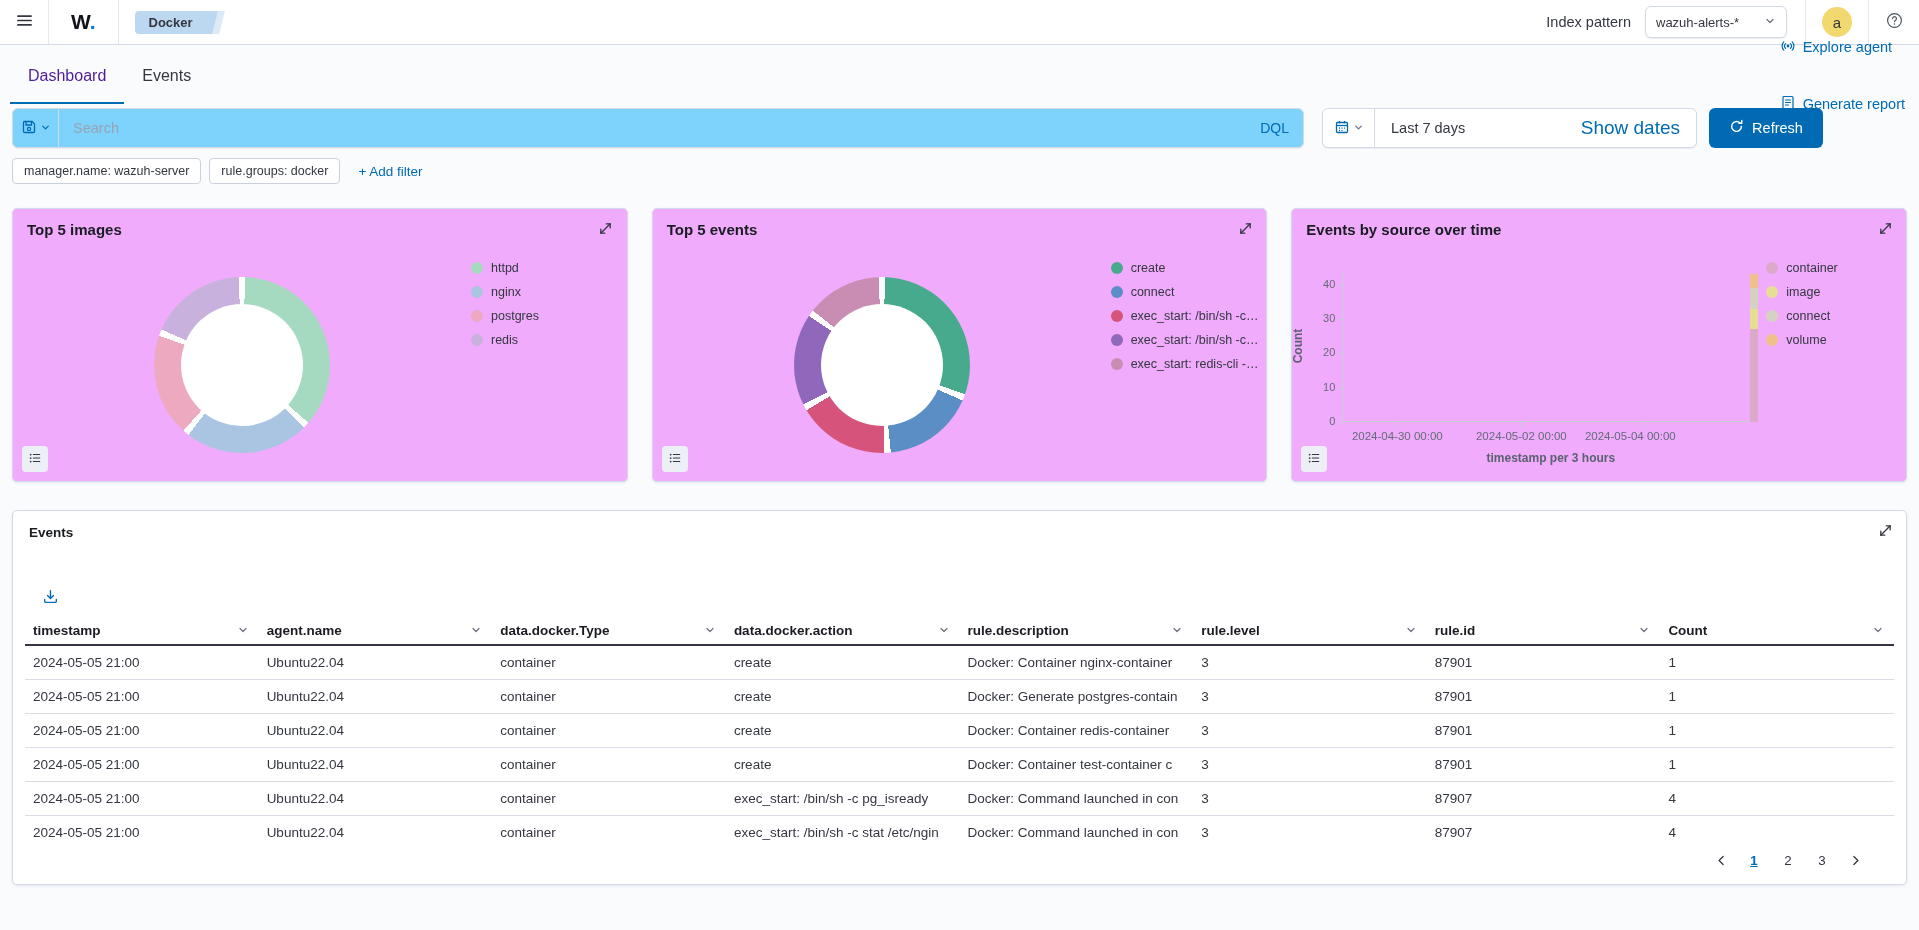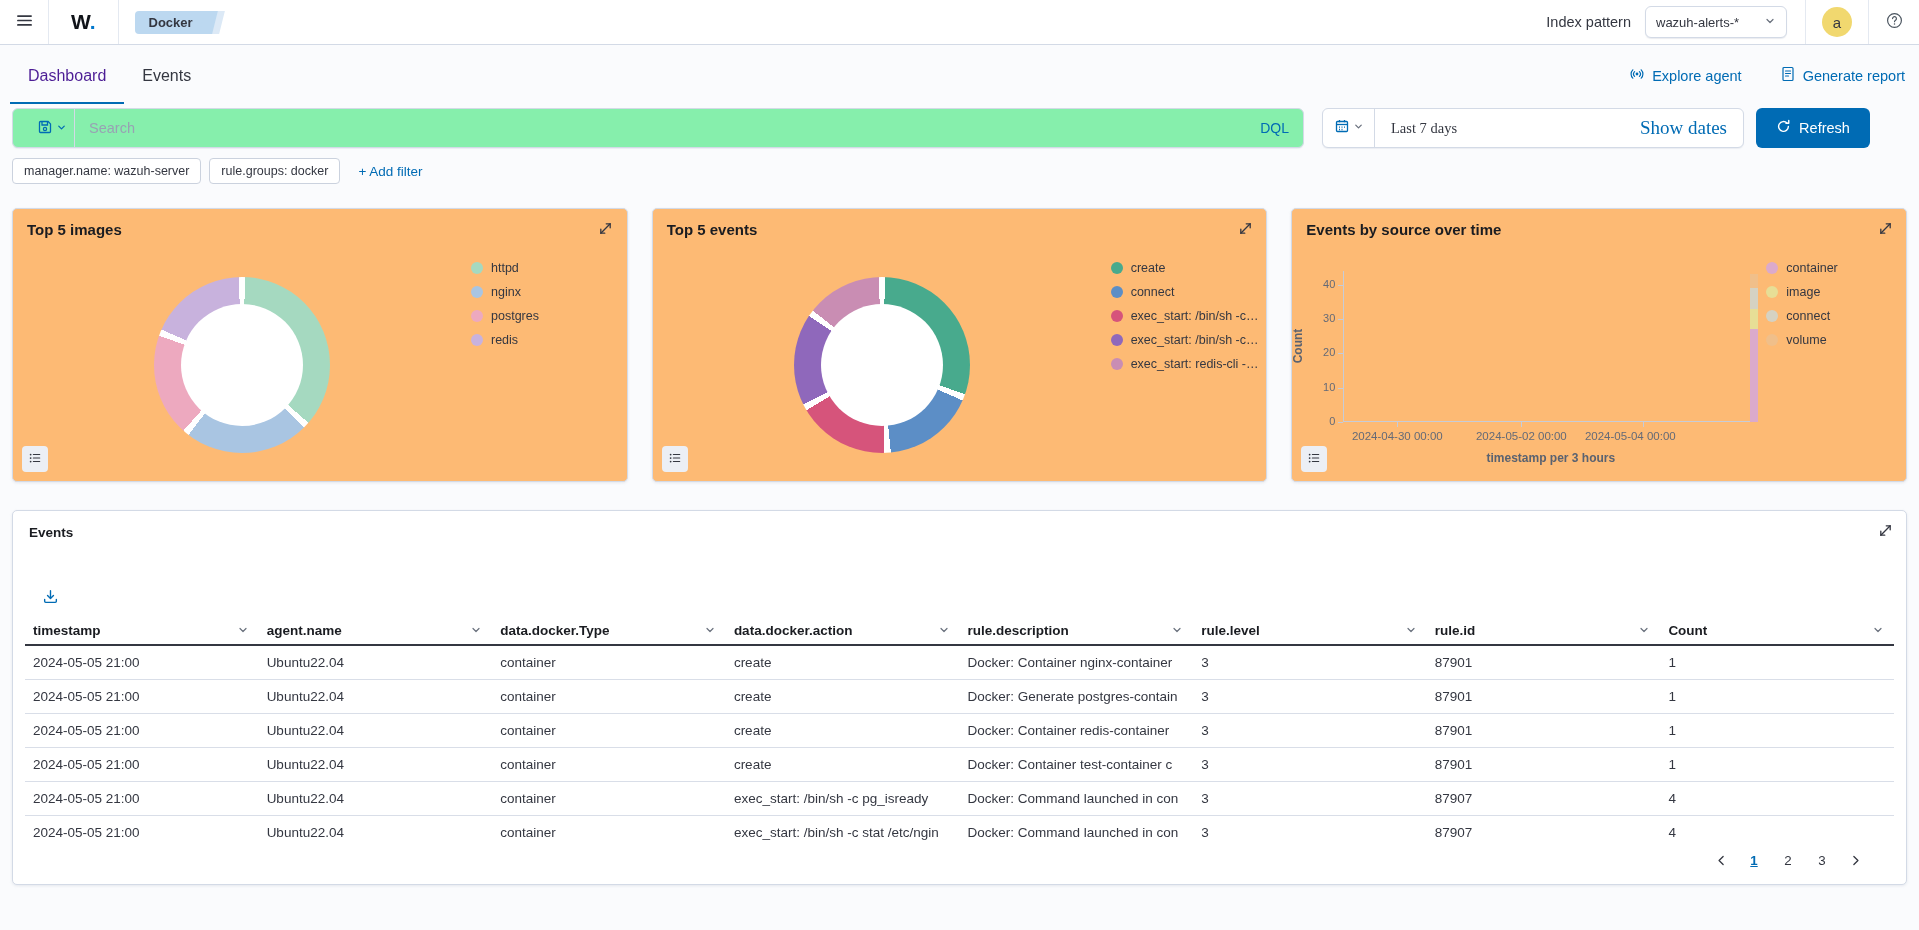--- a/index.html
+++ b/index.html
@@ -31,51 +31,51 @@
   .avatar { width: 30px; height: 30px; border-radius: 50%; background: #F1D86F; color: #343741;
             display: flex; align-items: center; justify-content: center; font-size: 15px; }
   .help-cell { width: 50px; height: 100%; display: flex; align-items: center; justify-content: center; }
 
   
   .tabsbar { position: absolute; top: 45px; left: 0; right: 0; height: 61px;
              display: flex; align-items: center; padding-left: 10px; }
   .tab { height: 100%; display: flex; align-items: center; padding: 0 18px; font-size: 16px; position: relative; }
   .tab.active { color: #4c1d95; }
   .tab.active::after { content: ''; position: absolute; left: 0; right: 0; bottom: 2px; height: 2px; background: #006BB4; }
-  .tabsbar-links { margin-left: auto; display: flex; gap: 38px; margin-right: 14px; }
+  .tabsbar-links { margin-left: auto; display: flex; gap: 38px; margin-right: 14px; flex-direction: column; }
   .hlink { display: flex; align-items: center; gap: 7px; color: #006BB4; font-size: 14.5px; }
 
   
   .searchrow { position: absolute; top: 108px; left: 12px; right: 12px; height: 40px; display: flex; }
-  .searchbox { width: 1292px; height: 40px; background: #86efac; border: 1px solid #D3DAE6; border-radius: 6px;
-               display: flex; align-items: center; box-shadow: 0 1px 1px rgba(152,162,179,.15); padding-left: 16px; }
+  .searchbox { width: 1292px; height: 40px; background: #7dd3fc; border: 1px solid #D3DAE6; border-radius: 6px;
+               display: flex; align-items: center; box-shadow: 0 1px 1px rgba(152,162,179,.15); }
   .save-btn { width: 46px; height: 100%; display: flex; align-items: center; justify-content: center; gap: 3px;
               border-right: 1px solid #D3DAE6; }
   .search-input { flex: 1; border: none; outline: none; background: transparent; height: 100%;
                   font-size: 14.5px; padding: 0 14px; color: #343741; font-family: inherit; }
   .search-input::placeholder { color: #98A2B3; }
   .dql-btn { padding: 0 14px; font-size: 14px; color: #006BB4; height: 100%; }
-  .datebox { margin-left: 18px; width: 422px; height: 40px; background: #fff; border: 1px solid #D3DAE6;
-             border-radius: 6px; display: flex; align-items: center; box-shadow: 0 1px 1px rgba(152,162,179,.15); font-family: Liberation Serif, serif; }
+  .datebox { margin-left: 18px; width: 375px; height: 40px; background: #fff; border: 1px solid #D3DAE6;
+             border-radius: 6px; display: flex; align-items: center; box-shadow: 0 1px 1px rgba(152,162,179,.15); }
   .cal-btn { width: 52px; height: 100%; display: flex; align-items: center; justify-content: center; gap: 3px;
              border-right: 1px solid #D3DAE6; }
   .time-range { padding-left: 16px; font-size: 14.5px; cursor: pointer; }
   .show-dates { margin-left: auto; padding-right: 16px; color: #006BB4; font-size: 19px; }
   .refresh-btn { margin-left: 12px; width: 114px; height: 40px; background: #006BB4; color: #fff; border-radius: 6px;
                  display: flex; align-items: center; justify-content: center; gap: 8px; font-size: 14.5px; }
 
   
   .filterrow { position: absolute; top: 158px; left: 12px; display: flex; align-items: center; gap: 8px; }
   .filter-pill { height: 26px; display: inline-flex; align-items: center; padding: 0 11px; background: #fff;
                  border: 1px solid #CBD2DE; border-radius: 4px; font-size: 12.5px; color: #343741; }
   .add-filter { color: #006BB4; font-size: 13.5px; margin-left: 10px; }
 
   
   .panels { position: absolute; top: 208px; left: 12px; right: 12px; height: 274px; display: flex; gap: 24px; }
-  .panel { flex: 1; position: relative; background: #fdba74; border: 1px solid #D3DAE6; border-radius: 5px;
+  .panel { flex: 1; position: relative; background: #f0abfc; border: 1px solid #D3DAE6; border-radius: 5px;
            box-shadow: 0 1px 3px rgba(152,162,179,.2); }
   .panel-title { position: absolute; left: 14px; top: 12px; font-size: 15px; font-weight: 700; color: #1A1C21; }
   .expand-btn { position: absolute; right: 12px; top: 12px; width: 18px; height: 18px;
                 display: flex; align-items: center; justify-content: center; }
   .legend-btn { position: absolute; left: 9px; bottom: 9px; width: 26px; height: 26px; background: #ECEFF5;
                 border-radius: 4px; display: flex; align-items: center; justify-content: center; }
   .donut { position: absolute; left: 141px; top: 68px; width: 176px; height: 176px; border-radius: 50%; }
   .donut::after { content: ''; position: absolute; inset: 27px; background: #fff; border-radius: 50%; }
   .legend { position: absolute; left: 458px; top: 47px; list-style: none; }
   .legend li { display: flex; align-items: center; gap: 8px; height: 24px; font-size: 12.5px; color: #343741; cursor: pointer; }

